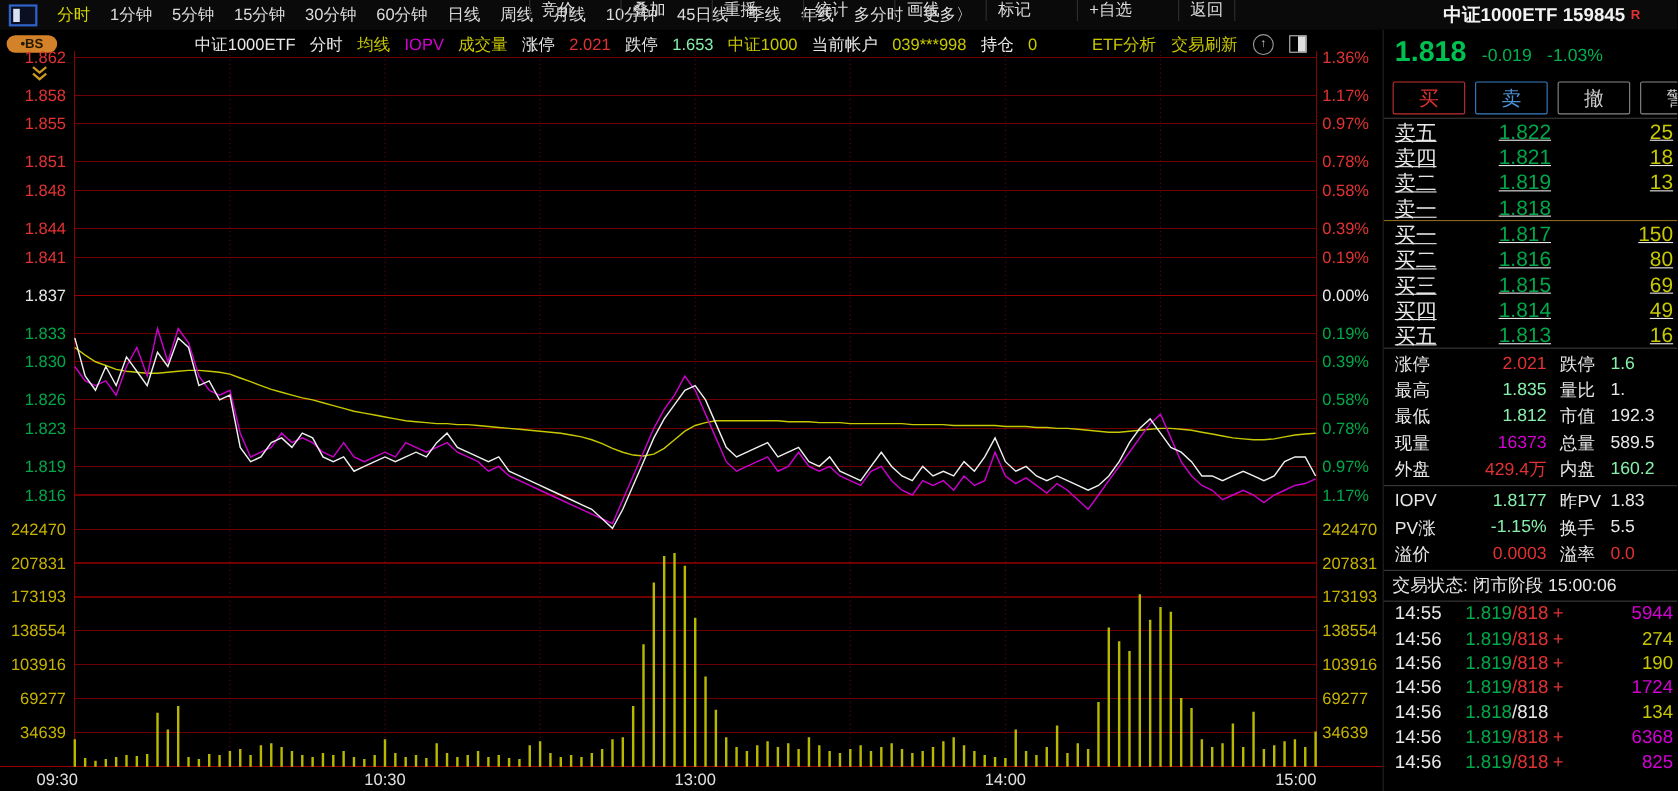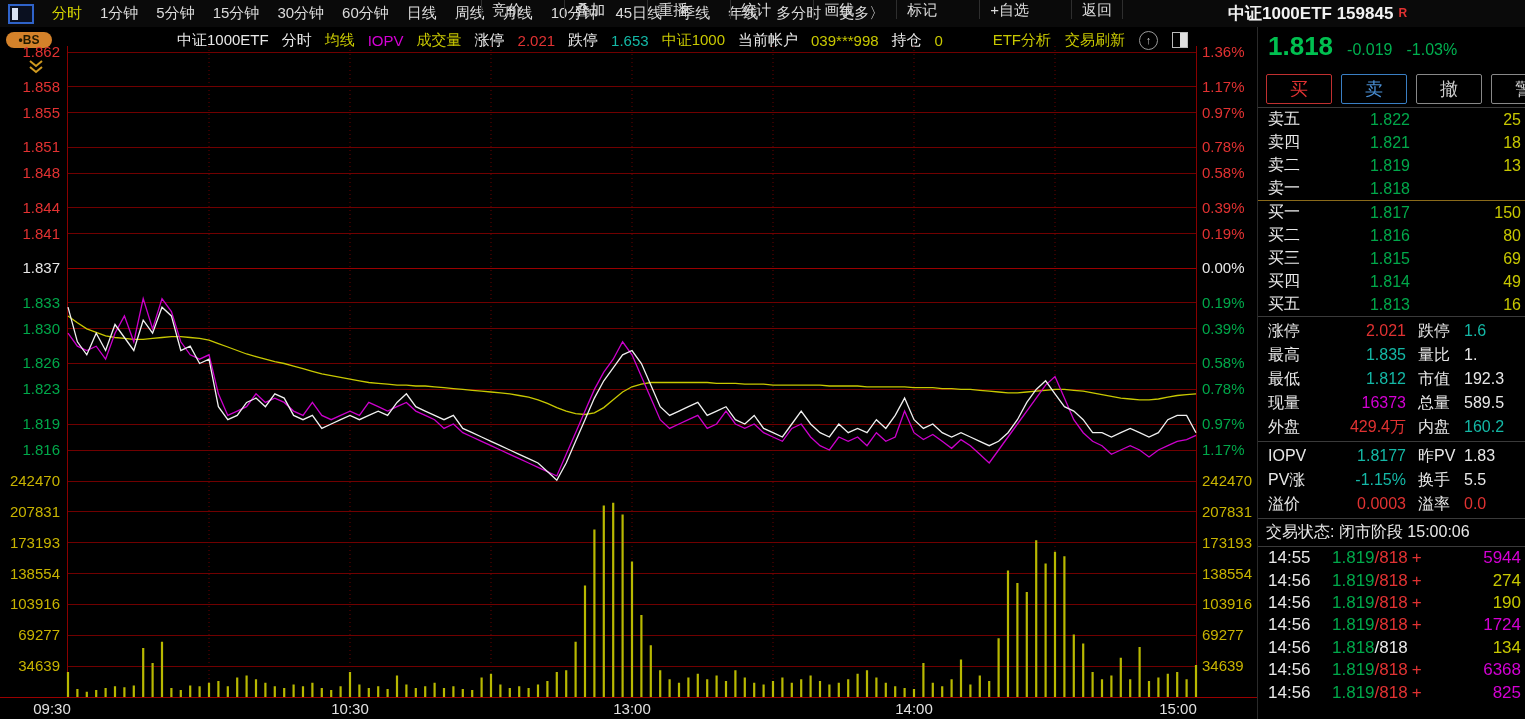--- a/index.html
+++ b/index.html
@@ -9,53 +9,53 @@
   #topbar{position:absolute;left:0;top:0;width:1525px;height:27px;background:#0a0a0a;
           display:flex;align-items:center;font-size:15px;}
   #win-icon{width:22px;height:16px;border:2px solid #2f63c9;margin:0 10px 0 8px;position:relative;background:#0a1020;}
   #win-icon .bar{position:absolute;left:2px;top:2px;bottom:2px;width:6px;background:#d9e2f2;}
   #top-menu{display:flex;align-items:center;gap:2px;}
   .mi{padding:0 8px;color:#dcdcdc;cursor:default;white-space:nowrap;}
   .mi.active{color:#d6d600;}
   #top-tools{position:absolute;right:402px;top:0;height:27px;display:flex;align-items:flex-start;font-size:15px;gap:32px;}
   .tool{padding:0 10px;border-left:1px solid #2e2e2e;color:#dcdcdc;white-space:nowrap;height:19px;line-height:19px;}
   .tool:last-child{border-right:1px solid #2e2e2e;}
-  #top-title{position:absolute;left:1228px;top:0;height:27px;line-height:27px;font-size:17px;font-weight:bold;color:#f2f2f2;white-space:nowrap;}
+  #top-title{position:absolute;left:1312px;top:0;height:27px;line-height:27px;font-size:17px;font-weight:bold;color:#f2f2f2;white-space:nowrap;}
   #top-title .rmark{color:#e03232;font-size:12px;font-weight:bold;vertical-align:top;margin-left:5px;}
   
   #toolbar2{position:absolute;left:0;top:27px;width:1258px;height:26px;display:flex;align-items:center;font-size:15px;}
   #bs-badge{margin:0 14px 0 6px;width:46px;height:16px;border-radius:9px;background:#d4822a;color:#221a00;
             font-size:12px;font-weight:bold;display:flex;align-items:center;justify-content:center;}
   #toolbar-info{display:flex;align-items:center;gap:13px;margin-left:111px;white-space:nowrap;}
   #toolbar-right{position:absolute;right:70px;top:0;height:26px;display:flex;align-items:center;gap:14px;}
   .icon-circle{width:17px;height:17px;border:1.5px solid #999;border-radius:50%;color:#ccc;font-size:11px;
                display:flex;align-items:center;justify-content:center;}
   .icon-split{width:14px;height:14px;border:1.5px solid #bbb;position:relative;}
   .icon-split .half{position:absolute;right:0;top:0;bottom:0;width:50%;background:#e0e0e0;}
   #collapse-chevrons{position:absolute;left:28px;top:60px;}
   
-  .c-w{color:#e8e8e8;} .c-y{color:#c8c800;} .c-m{color:#d400d4;} .c-r{color:#e03232;} .c-g{color:#14b8a6;}
+  .c-w{color:#e8e8e8;} .c-y{color:#c8c800;} .c-m{color:#d400d4;} .c-r{color:#e03232;} .c-g{color:#86efac;}
   
   #chart-svg{position:absolute;left:0;top:46px;}
   
   #panel{position:absolute;left:1258px;top:27px;width:267px;height:692px;display:flex;flex-direction:column;background:#000;}
   #panel-divider{position:absolute;left:1257px;top:27px;width:1px;height:692px;background:#2a2a2a;}
   .pdiv{height:1px;background:#3a3a3a;flex:none;}
   .pdiv-orange{height:1px;background:#8a6a1a;flex:none;}
   #quote-row{height:40px;flex:none;display:flex;align-items:baseline;gap:14px;padding:4px 0 0 10px;}
   #quote-price{font-size:26px;font-weight:bold;color:#00c050;}
   #quote-change,#quote-pct{font-size:16px;color:#00b050;}
   #btn-row{height:36px;flex:none;display:flex;align-items:center;gap:9px;padding-left:8px;}
   .obtn{width:64px;height:28px;flex:none;display:flex;align-items:center;justify-content:center;
         font-size:18px;background:#000;border:1px solid #888;color:#ccc;border-radius:2px;}
   .obtn.buy{border-color:#c03030;color:#e03232;}
   .obtn.sell{border-color:#3a7fc4;color:#4a8fd4;}
   .book{flex:none;}
   .book-row{height:23px;display:grid;grid-template-columns:50px 92px 1fr;align-items:center;
-            font-size:16px;padding:0 4px 0 10px;}
+            font-size:19px;padding:0 4px 0 10px;text-decoration:underline;}
   .book-row .bp{text-align:right;color:#00a84a;}
   .book-row .bv{text-align:right;color:#c8c800;}
   .stat-row{height:24px;display:grid;grid-template-columns:52px 86px 58px 1fr;align-items:center;
             font-size:16px;padding:0 2px 0 10px;}
   .stat-row .sv{text-align:right;}
   .stat-row .sk2{padding-left:12px;}
   .stat-row .sv2{}
   #stats-block,#iopv-block{flex:none;padding:2px 0;}
   #status-row{height:27px;flex:none;display:flex;align-items:center;font-size:16px;color:#e8e8e8;padding-left:8px;}
   #ticks{flex:1;display:flex;flex-direction:column;}

